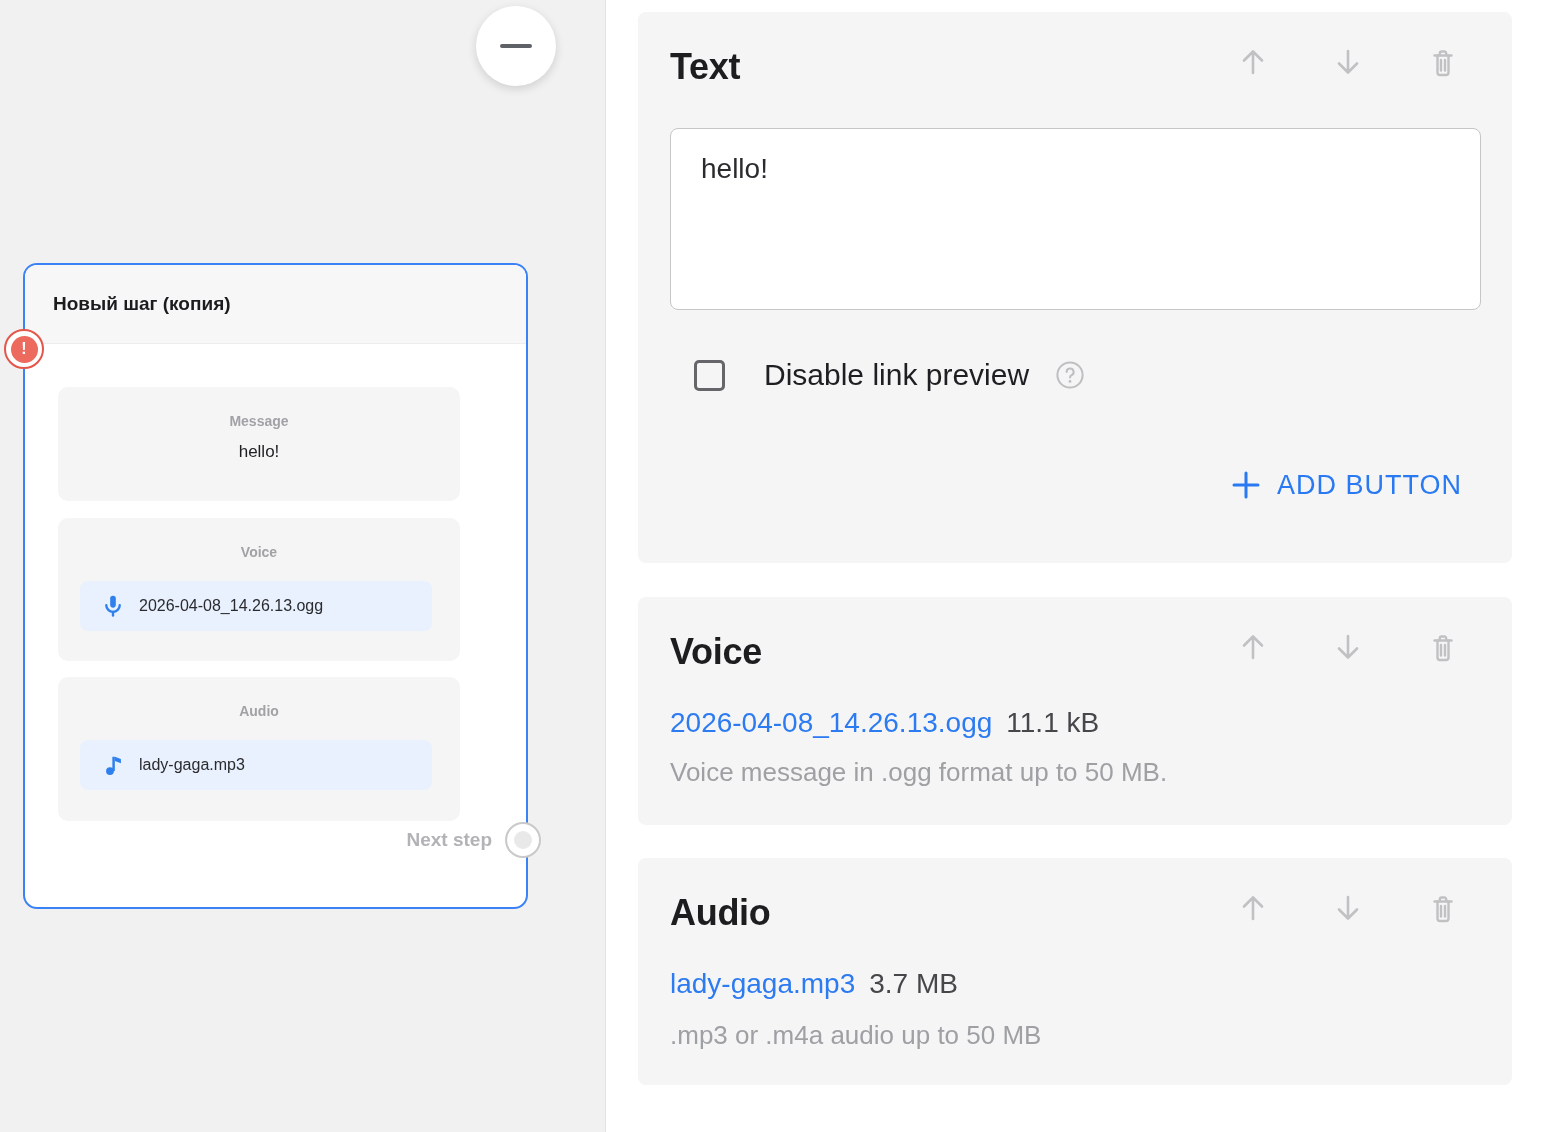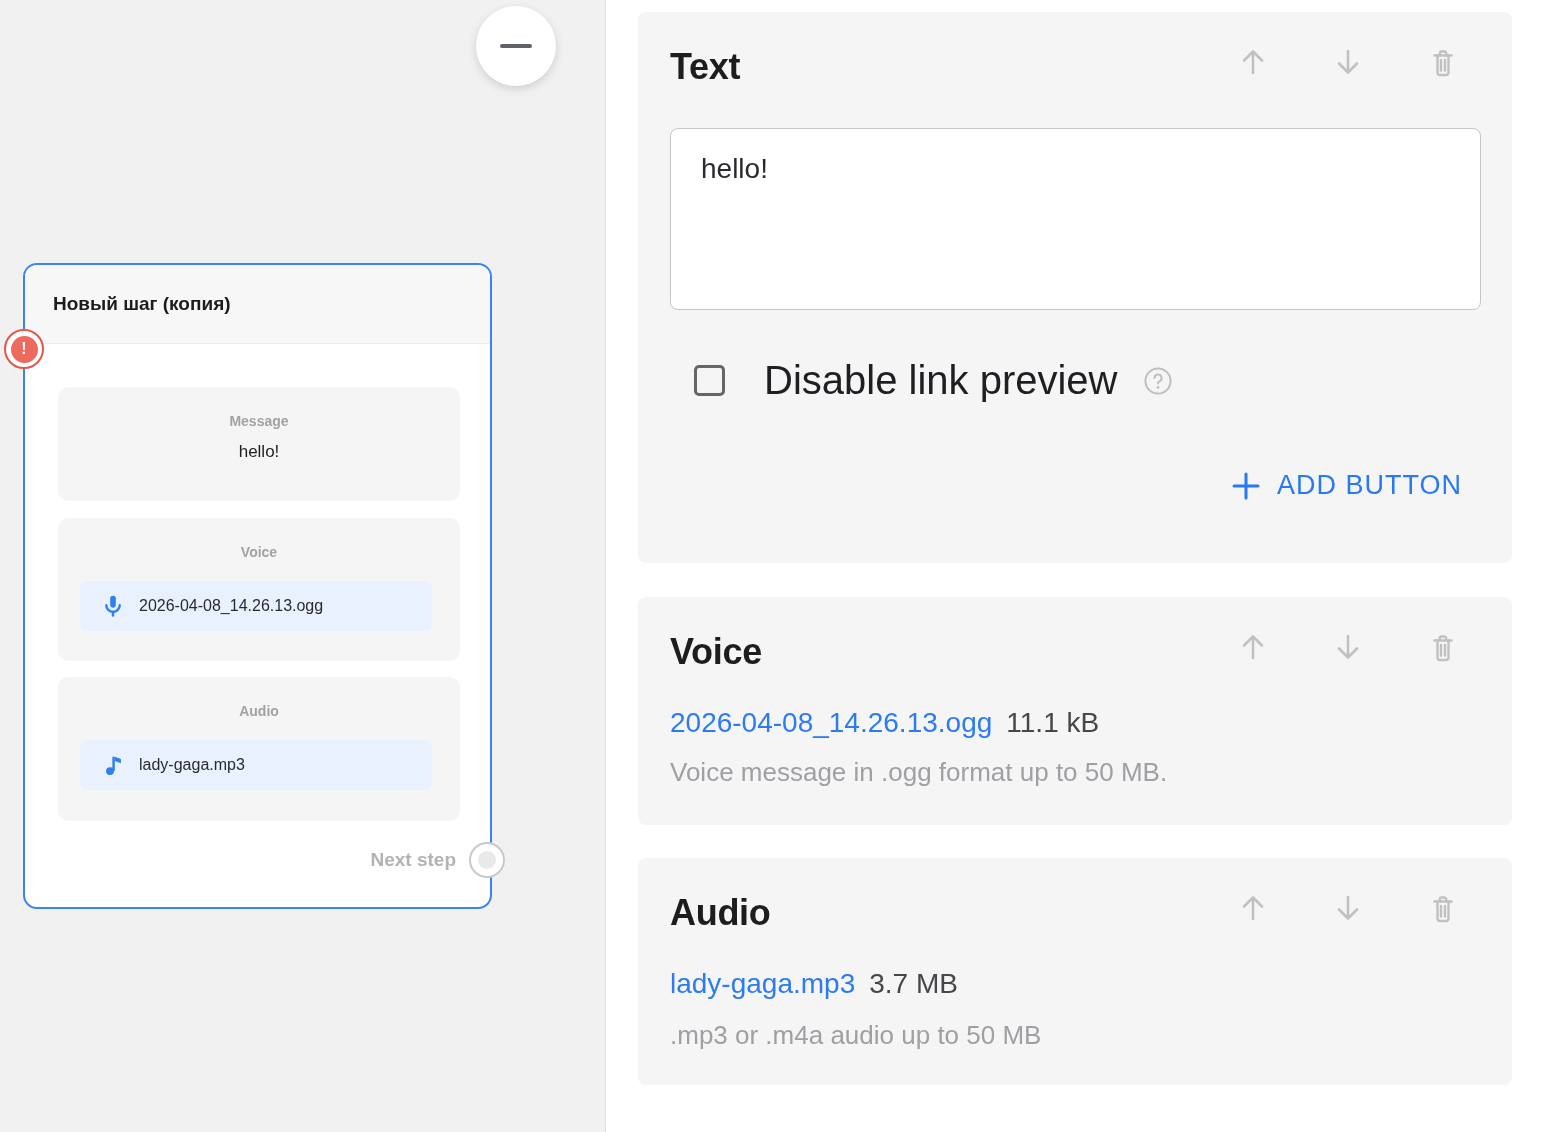--- a/index.html
+++ b/index.html
@@ -9,21 +9,21 @@
   
   .canvas { position:absolute; left:0; top:0; width:606px; height:1132px;
             background:#f1f1f2; border-right:1px solid #e2e2e4; }
 
   .zoom-btn { position:absolute; left:476px; top:6px; width:80px; height:80px;
               border-radius:50%; background:#ffffff;
               box-shadow:0 3px 10px rgba(0,0,0,.14); cursor:pointer; }
   .zoom-btn .dash { position:absolute; left:24px; top:38px; width:32px; height:4px;
                     background:#5f6368; border-radius:2px; }
 
-  .step-card { position:absolute; left:23px; top:263px; width:469px; height:646px;
+  .step-card { position:absolute; left:23px; top:263px; width:505px; height:646px;
                background:#ffffff; border:2px solid #3b82f6; border-radius:14px; }
   .card-header { position:absolute; left:0; top:0; right:0; height:79px;
                  background:#f7f7f8; border-bottom:1px solid #ededee;
                  border-radius:12px 12px 0 0; display:flex; align-items:center;
                  padding-left:28px; }
   .card-title { font-size:19px; font-weight:700; color:#1c1c1e; }
 
   .error-badge { position:absolute; left:-21px; top:64px; width:40px; height:40px;
                  border-radius:50%; background:#ffffff; border:2px solid #e4564a;
                  display:flex; align-items:center; justify-content:center; }
@@ -36,21 +36,21 @@
   .cf-message { top:122px; height:114px; }
   .cf-voice   { top:253px; height:143px; }
   .cf-audio   { top:412px; height:144px; }
   .cf-label { font-size:14px; font-weight:700; color:#a2a2a6; }
   .cf-value { margin-top:13px; font-size:17px; color:#1f1f23; }
   .file-chip { position:absolute; left:22px; top:63px; width:352px; height:50px;
                background:#e8f1fd; border-radius:8px; display:flex;
                align-items:center; padding-left:20px; }
   .file-chip .chip-text { margin-left:13px; font-size:16px; color:#2b2b2f; }
 
-  .next-step { position:absolute; top:577px; right:-15px; height:36px;
+  .next-step { position:absolute; top:557px; right:-15px; height:36px;
                display:flex; align-items:center; gap:13px;justify-content:space-between; }
   .next-step-label { font-size:19px; font-weight:700; color:#b3b3b7; }
   .next-port { width:36px; height:36px; border-radius:50%; background:#ffffff;
                border:2px solid #c9c9cc; display:flex; align-items:center;
                justify-content:center; cursor:pointer; }
   .next-port .dot { width:18px; height:18px; border-radius:50%; background:#e9e9ea; }
 
   
   .sec { position:absolute; left:638px; width:874px; background:#f5f5f6;
          border-radius:8px; }
@@ -73,25 +73,25 @@
                   color:#2b2b2f; }
   .ta-toolbar { position:absolute; left:30px; right:38px; bottom:16px; height:40px;
                 display:flex; align-items:center; gap:24px; }
   .ta-spacer { flex:1; }
   .char-counter { font-size:24px; color:#98989c; }
 
   .checkbox-row { position:absolute; left:56px; top:346px; display:flex;
                   align-items:center; }
   .checkbox { width:31px; height:31px; border:3px solid #66666a; border-radius:5px;
               cursor:pointer; }
-  .checkbox-label { margin-left:39px; font-size:40px; color:#1f1f23; }
+  .checkbox-label { margin-left:39px; font-size:30px; color:#1f1f23; }
   .help-icon { margin-left:26px; }
 
   .add-button { position:absolute; right:50px; top:458px; display:flex;
-                align-items:center; gap:16px; cursor:pointer; }
+                gap:16px; cursor:pointer; }
   .add-button-label { font-size:27px; font-weight:500; color:#2979f2;
                       letter-spacing:1px; }
 
   .file-row { position:absolute; left:32px; top:110px; display:flex;
               align-items:baseline; gap:14px; }
   .file-link { font-size:28px; color:#2d7bf0; cursor:pointer; }
   .file-size { font-size:28px; color:#47474b; }
   .file-desc { position:absolute; left:32px; font-size:26px; color:#9fa0a4; }
   .sec-voice .file-desc { top:160px;text-align:right; }
   .sec-audio .file-desc { top:162px; }

